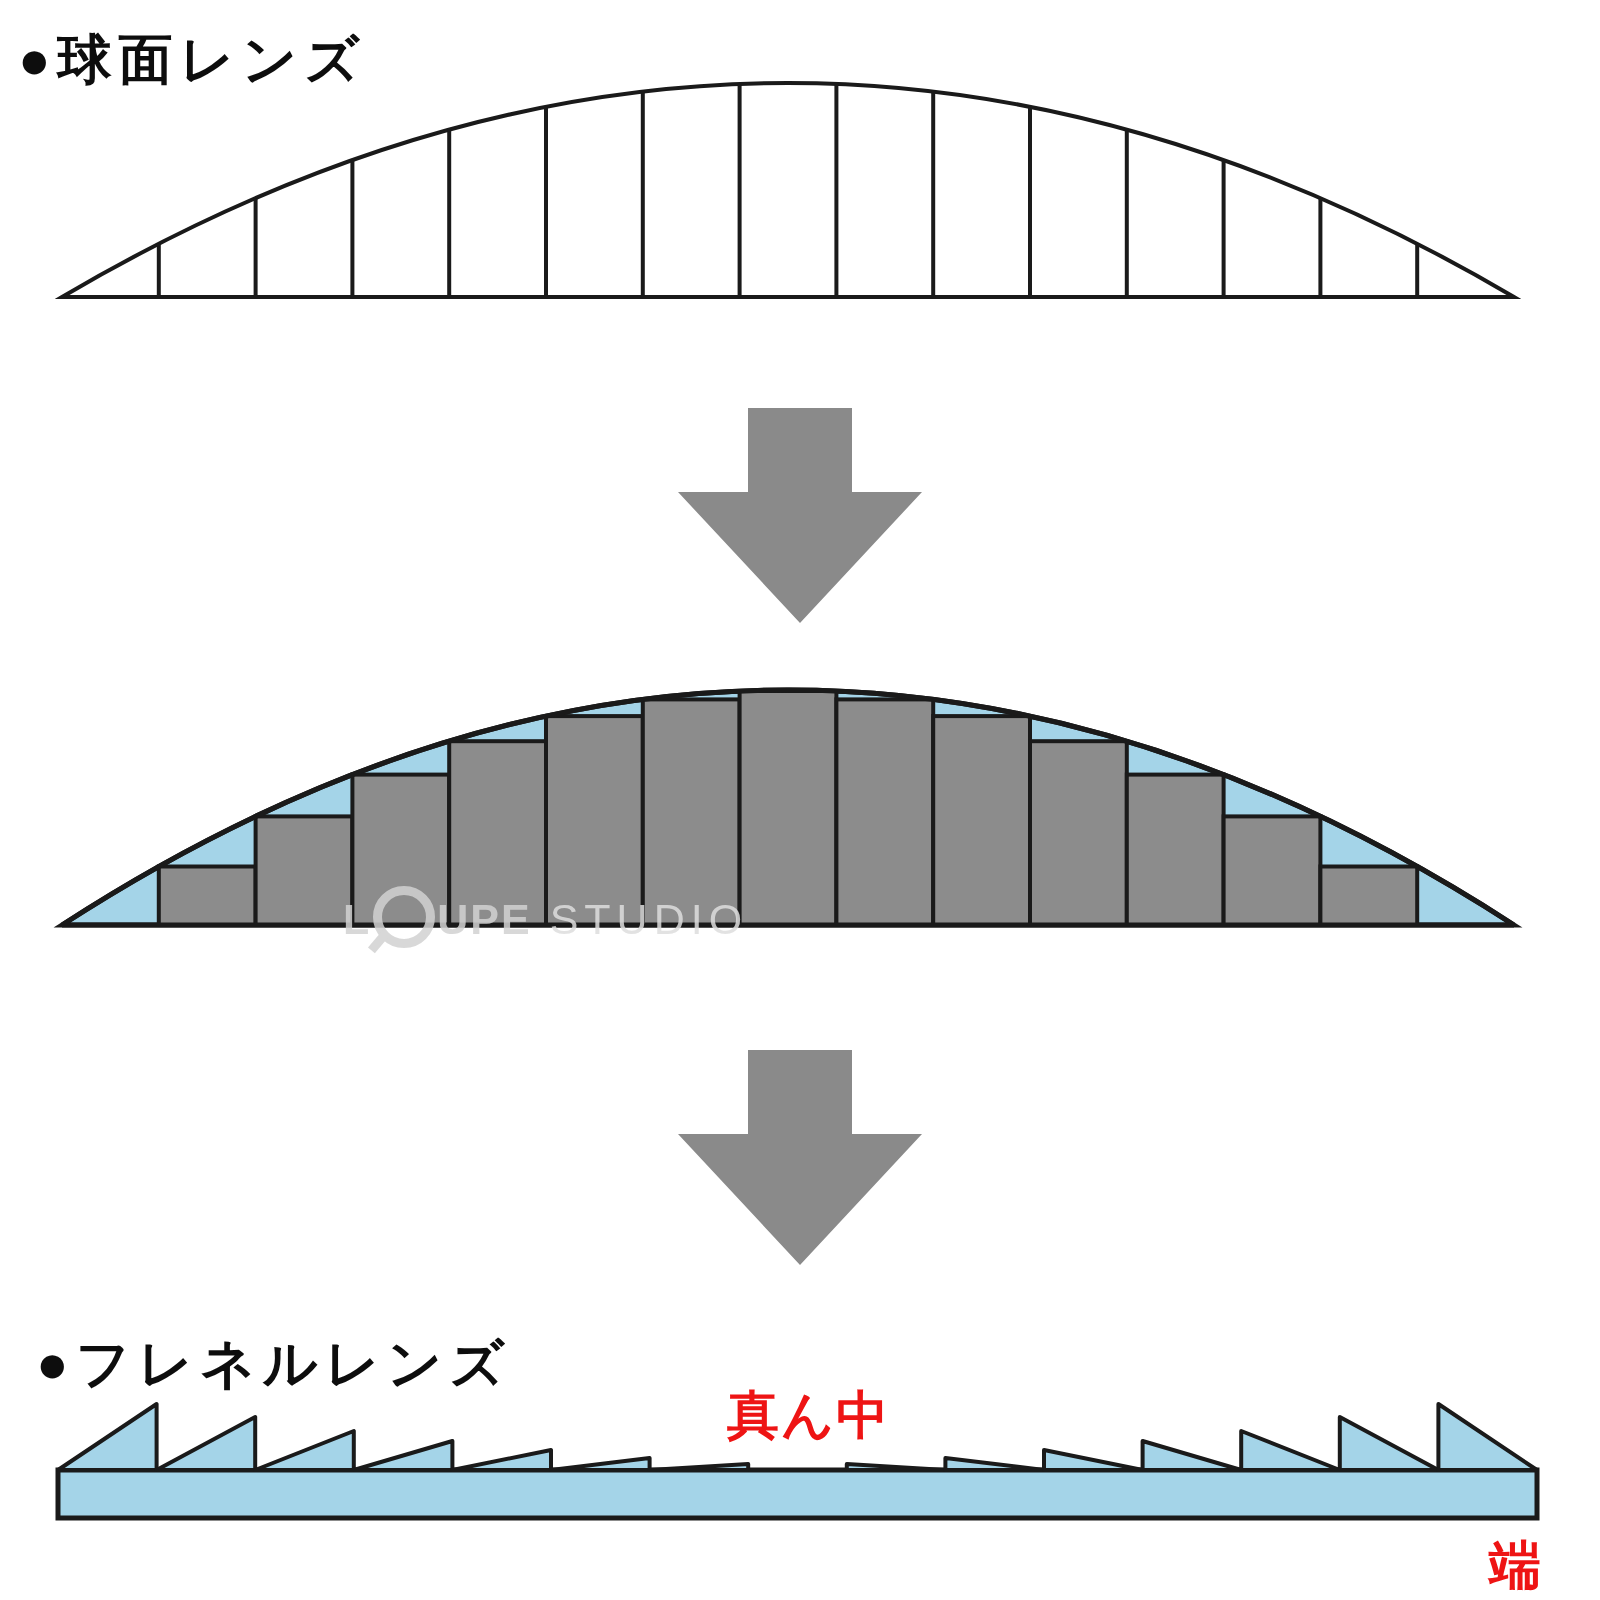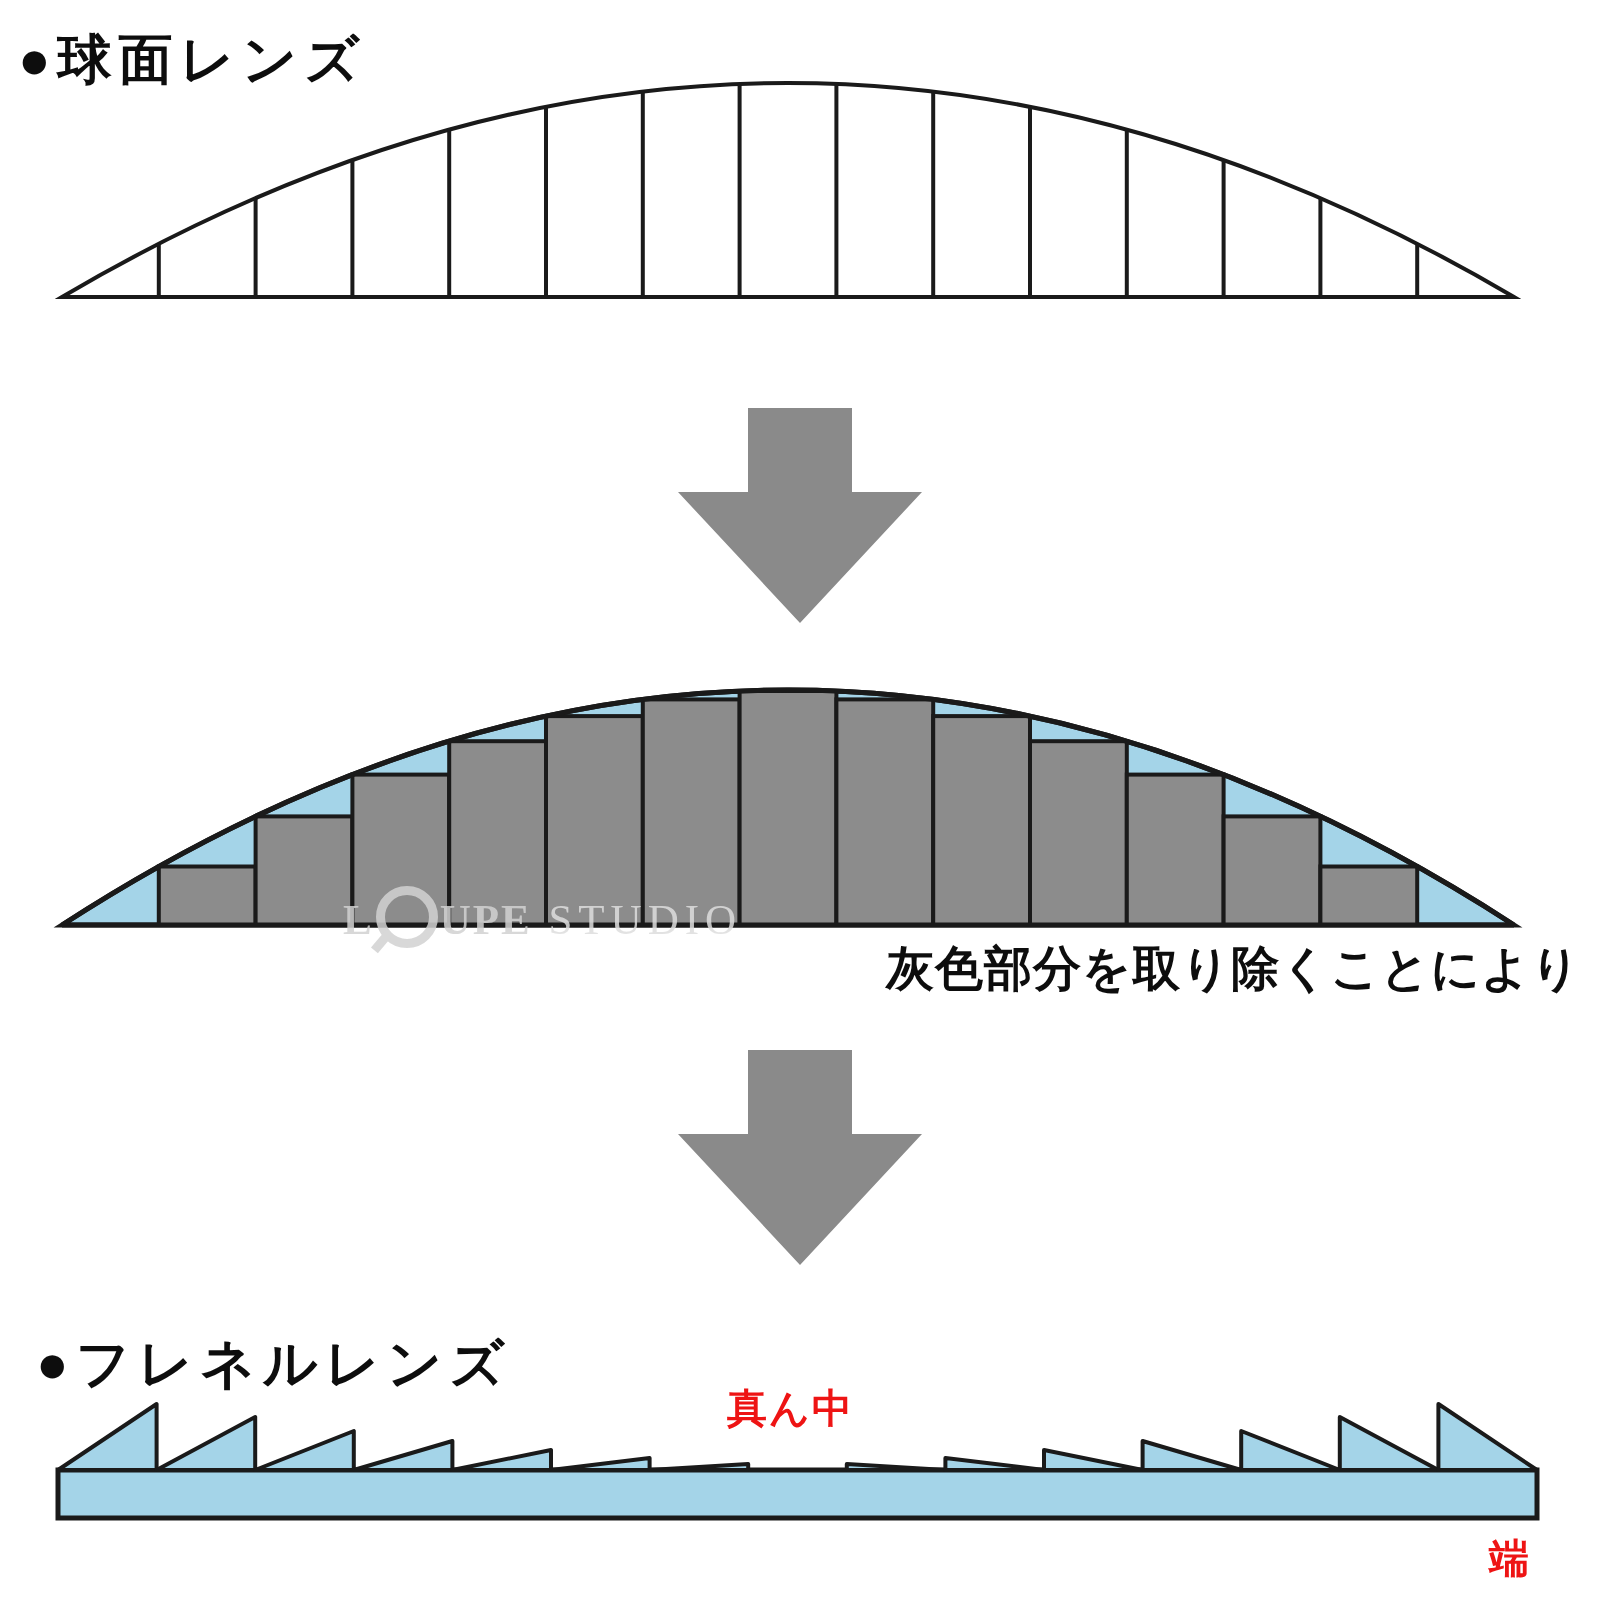--- a/index.html
+++ b/index.html
@@ -1,32 +1,32 @@
 <!DOCTYPE html>
 <html><head>
 <meta charset="utf-8">
 <style>
   html,body{margin:0;padding:0;background:#ffffff;}
   .canvas{
     position:relative;width:1600px;height:1600px;background:#ffffff;overflow:hidden;
-    font-family:Liberation Serif, serif;
+    font-family:Liberation Sans, sans-serif;
   }
   .canvas svg{position:absolute;left:0;top:0;}
   .heading{
     position:absolute;color:#0d0d0d;font-weight:bold;font-size:54px;
     letter-spacing:7px;white-space:nowrap;
   }
   .heading-spherical{left:18px;top:24px;}
   .heading-fresnel{left:36px;top:1328px;}
   .annotation{
     position:absolute;left:886px;top:938px;color:#0d0d0d;font-weight:bold;
     font-size:48px;line-height:61px;letter-spacing:1px;white-space:nowrap;
   }
   .red-label{
-    position:absolute;color:#ee1414;font-weight:bold;font-size:40px;
+    position:absolute;color:#ee1414;font-weight:bold;font-size:52px;
     letter-spacing:2px;white-space:nowrap;
   }
   .label-center{left:727px;top:1381px;}
   .label-edge{left:1489px;top:1531px;}
   .watermark{
     position:absolute;left:343px;top:886px;z-index:5;opacity:.85;
     font-size:43px;line-height:58px;color:#d2d2d2;white-space:nowrap;
     letter-spacing:2px;font-weight:bold;
   }
   .wm-ring{
@@ -103,21 +103,20 @@
         <polygon points="1339.8,1417 1438.4,1470 1339.8,1470" fill="#a4d4e8" stroke="#1a1a1a" stroke-width="4" stroke-linejoin="round"></polygon>
         <polygon points="1438.4,1404 1537.0,1470 1438.4,1470" fill="#a4d4e8" stroke="#1a1a1a" stroke-width="4" stroke-linejoin="round"></polygon>
       </g>
   </svg>
 
   <div class="heading heading-spherical">●球面レンズ</div>
 
   <div class="watermark" id="watermark"><span>L</span><span class="wm-ring"></span><span>UPE</span><span class="wm-studio"> STUDIO</span></div>
 
   <div class="annotation">
-    <div>灰色部分を取り除くことにより</div>
   </div>
 
   <div class="heading heading-fresnel">●フレネルレンズ</div>
 
   <div class="red-label label-center">真ん中</div>
 
   <div class="red-label label-edge">端</div>
 </div>
 
 </body></html>

